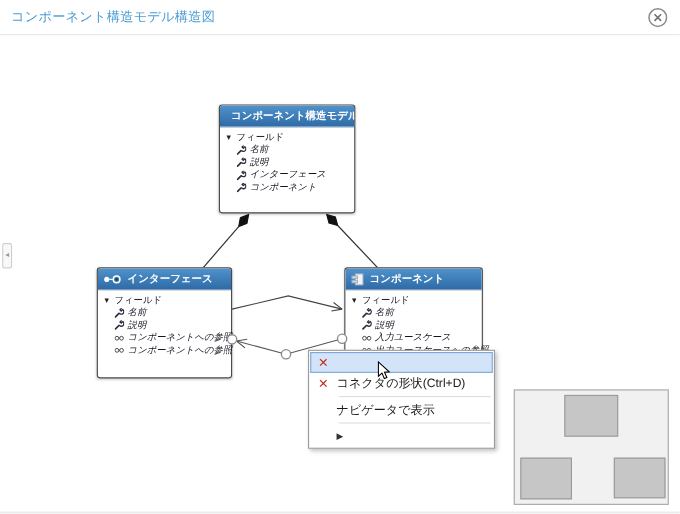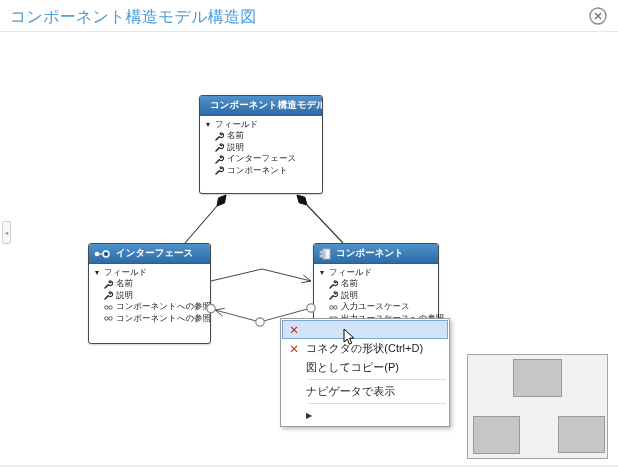--- a/index.html
+++ b/index.html
@@ -3,32 +3,32 @@
 <meta charset="utf-8">
 <style>
   * { margin:0; padding:0; box-sizing:border-box; }
   html,body { width:618px; height:467px; }
   body { font-family:"Liberation Sans","DejaVu Sans",sans-serif; background:#fff; }
 
   .app { position:relative; width:618px; height:467px; background:#fff; overflow:hidden; border-bottom:2px solid #ececec; }
 
   
   .titlebar { position:absolute; left:0; top:0; width:618px; height:32px; background:#fff; border-bottom:1px solid #e7e7e7; }
-  .title { position:absolute; left:10px; top:7px; font-size:16px; color:#4a9cd6; letter-spacing:0.2px; }
+  .title { position:absolute; left:10px; top:7px; font-size:12px; color:#4a9cd6; letter-spacing:0.2px; }
   .close-btn { position:absolute; right:11px; top:7px; width:18px; height:18px; cursor:pointer; }
 
   
   .collapse-handle { position:absolute; left:2px; top:221px; width:9px; height:23px; background:#f8f8f8; border:1px solid #cfcfcf; border-radius:2px; font-size:7px; color:#9a9a9a; text-align:center; line-height:21px; }
 
   
   .node { position:absolute; background:#fff; border:1px solid #4a4a4a; border-radius:3px; box-shadow:0 1px 2px rgba(0,0,0,0.18); z-index:10; }
   .node-header { height:20px; display:flex; align-items:center; gap:5px; padding:0 5px; background:linear-gradient(#4f92cc,#2f6ba6); border-bottom:1px solid #29608f; border-radius:2px 2px 0 0; color:#fff; font-size:9.5px; font-weight:bold; white-space:nowrap; overflow:hidden; }
   .node-body { padding-top:3px; }
   .node-row { display:flex; align-items:center; gap:3px; height:11.5px; font-size:8.5px; color:#141422; padding-left:4px; white-space:nowrap; }
-  .node-row.indent-1 { padding-left:15px; }
+  .node-row.indent-1 { padding-left:15px;font-style:italic; }
   .ric { display:inline-flex; align-items:center; justify-content:center; width:9px; height:9px; flex:0 0 auto; }
   .ric-expander { font-size:8px; color:#222; width:8px; }
   #node-model { left:199px; top:95px; width:124px; height:99px; }
   #node-interface { left:88px; top:243px; width:123px; height:101px; }
   #node-component { left:313px; top:243px; width:126px; height:101px; }
 
   
   .svg-under { position:absolute; left:0; top:0; z-index:5; }
   .svg-over { position:absolute; left:0; top:0; z-index:20; pointer-events:none; }
 
@@ -300,24 +300,20 @@
   </svg>
 
   <div class="context-menu">
     <div class="menu-item highlight">
       <span class="mi-icon">✕</span>
     </div>
     <div class="menu-item">
       <span class="mi-icon">✕</span>
       <span class="mi-label">コネクタの形状(Ctrl+D)</span>
     </div>
-    <div class="menu-item">
-      <span class="mi-icon"></span>
-      <span class="mi-label">図としてコピー(P)</span>
-    </div>
     <div class="menu-sep"></div>
     <div class="menu-item">
       <span class="mi-icon"></span>
       <span class="mi-label">ナビゲータで表示</span>
     </div>
     <div class="menu-sep"></div>
     <div class="menu-item">
       <span class="mi-icon"></span>
       <span class="mi-sub">▶</span>
     </div>

